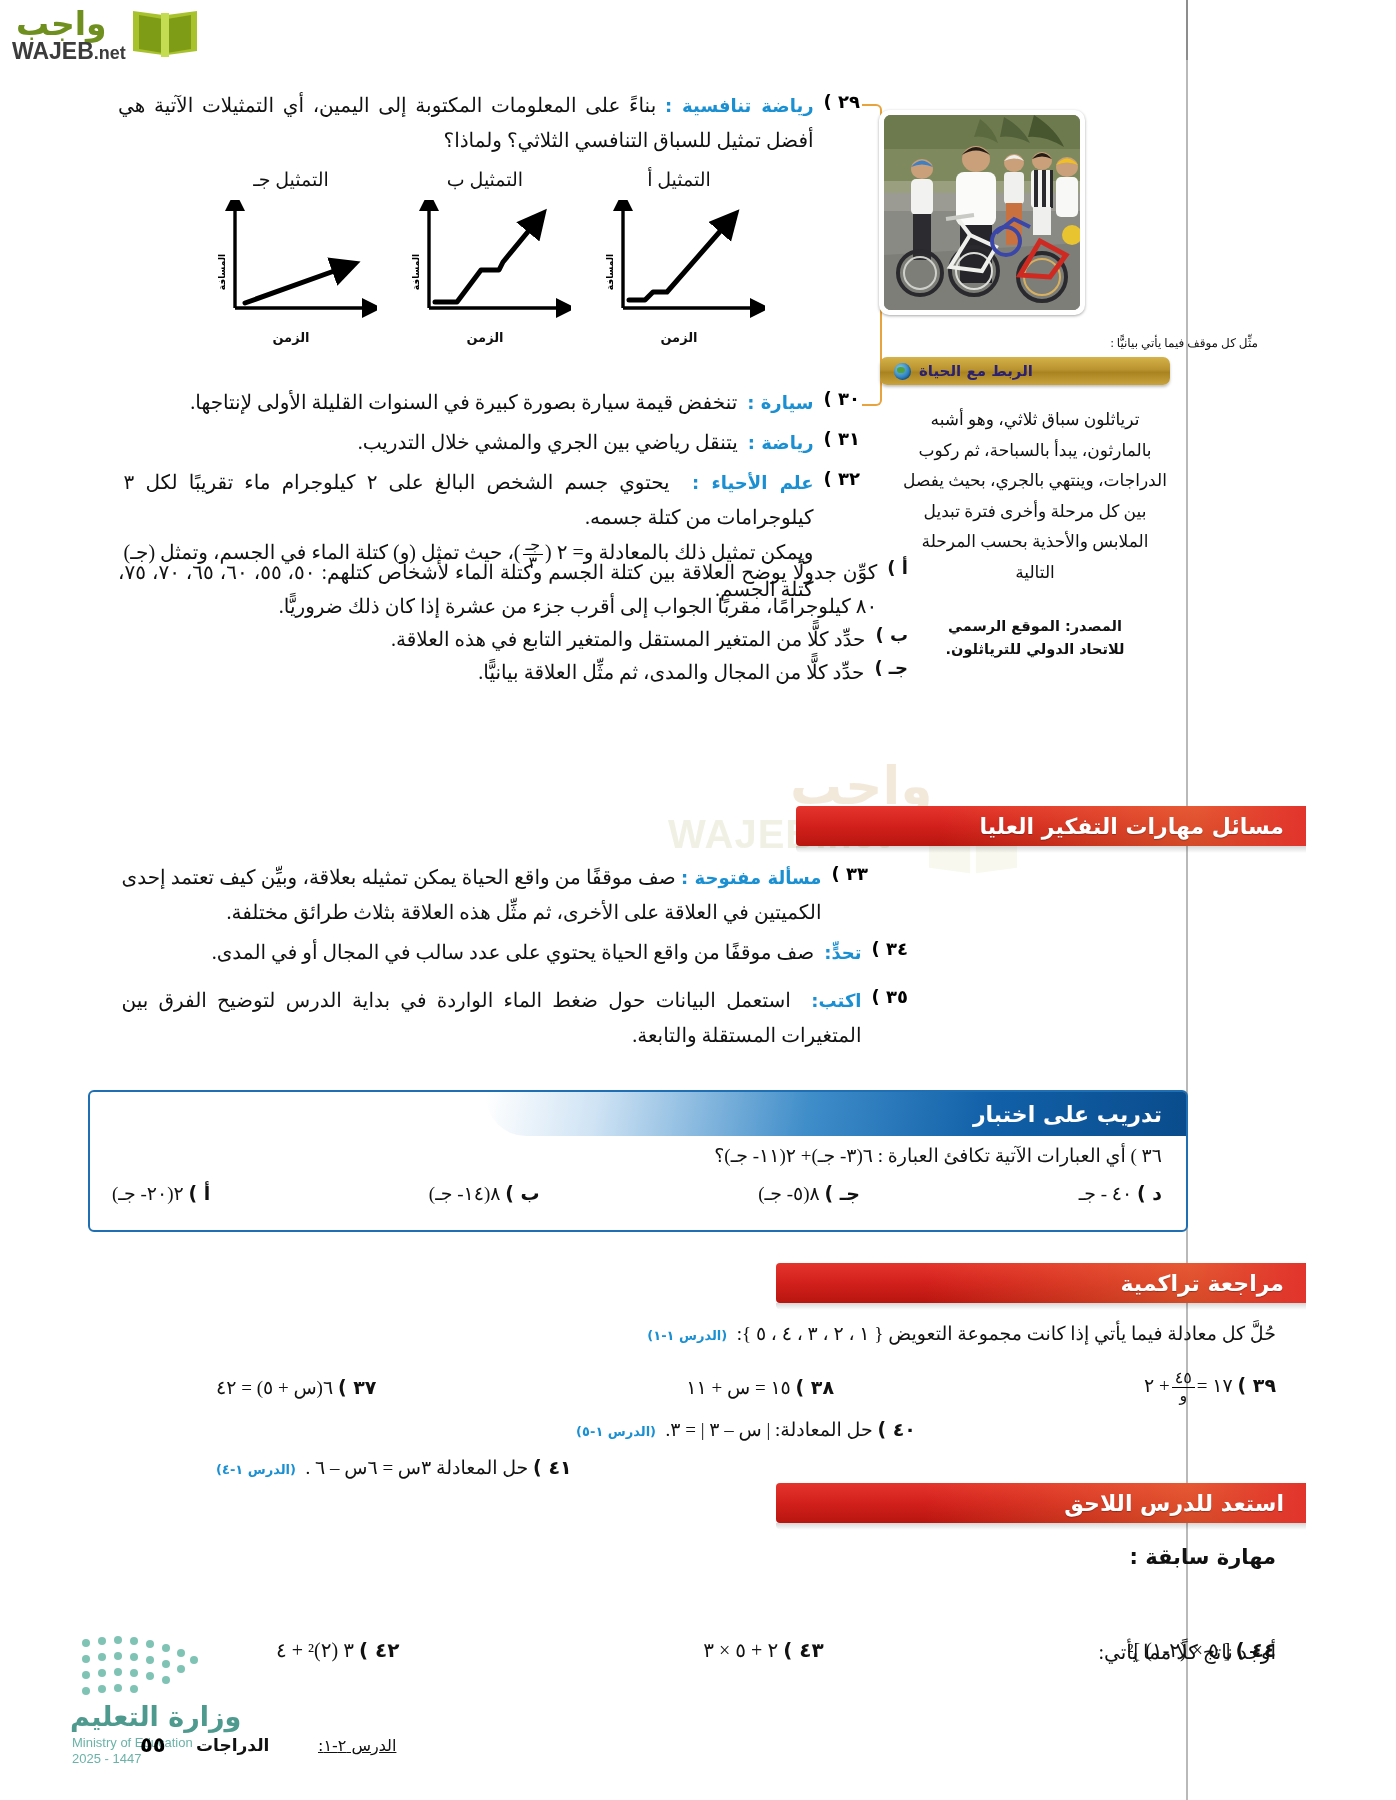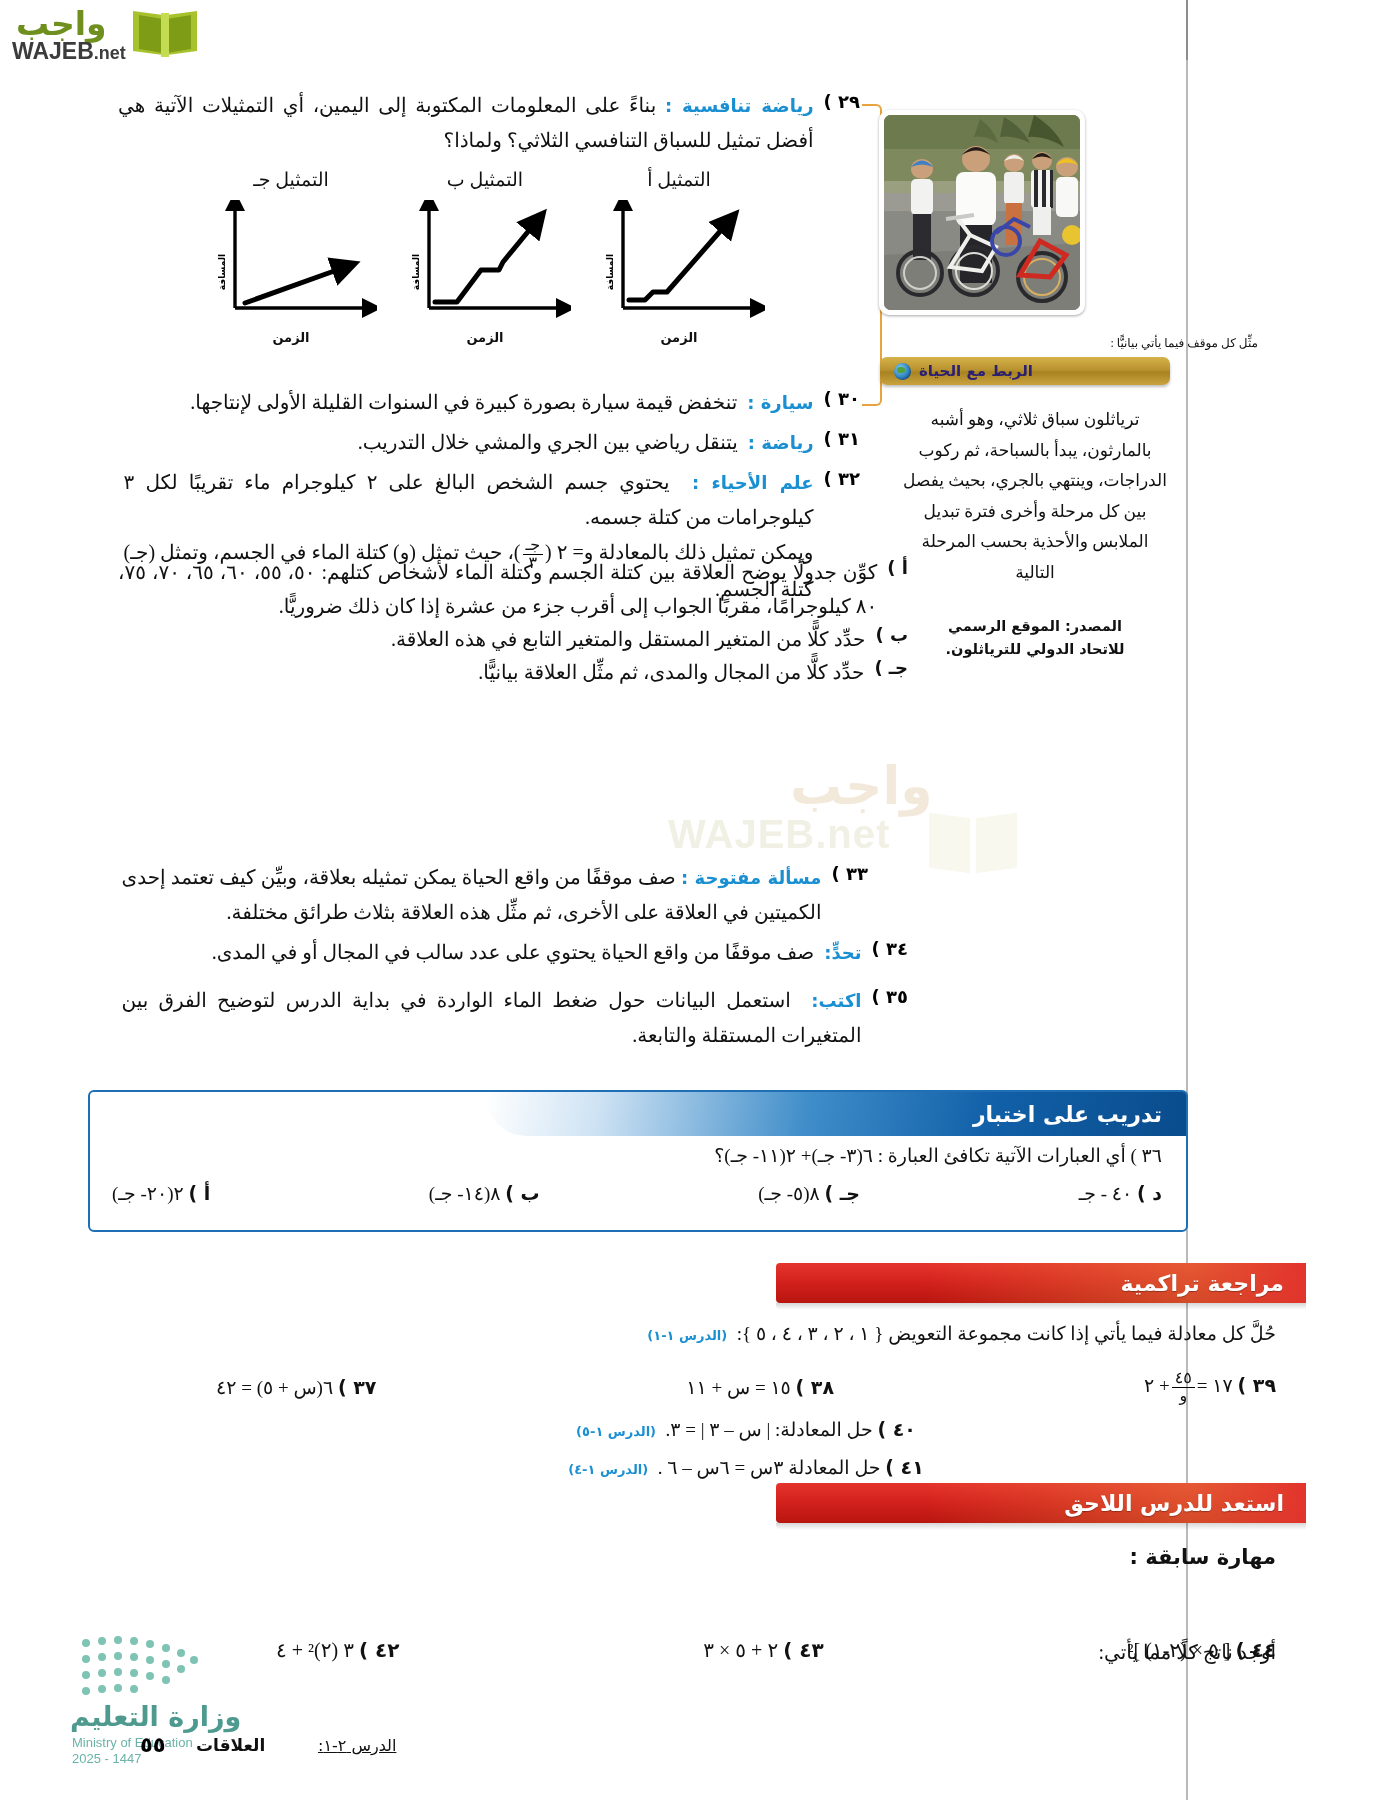--- a/index.html
+++ b/index.html
@@ -133,21 +133,21 @@
   .test-opts span b{font-family:"DejaVu Sans",sans-serif;font-weight:bold;}
 
   
   #cum-lead{position:absolute;right:120px;top:1322px;font-size:19px;}
   .lesson-tag{color:#1a8fd1;font-family:"DejaVu Sans",sans-serif;font-size:13px;font-weight:bold;}
   .cum-row{position:absolute;top:1367px;height:40px;width:1060px;right:120px;display:flex;
     justify-content:space-between;align-items:center;font-size:19px;direction:rtl;}
   .cum-item{white-space:nowrap;}
   .cum-item .n{font-family:"DejaVu Sans",sans-serif;font-weight:bold;}
   #cum40{position:absolute;right:120px;top:1418px;font-size:19px;width:1060px;text-align:center;}
-  #cum41{position:absolute;right:120px;top:1456px;font-size:19px;width:1060px;text-align:center;}
+  #cum41{position:absolute;right:120px;top:1456px;font-size:19px;width:1060px;text-align:left;}
 
   
   #prev-skill{position:absolute;right:120px;top:1545px;font-family:"DejaVu Sans",sans-serif;
     font-size:21px;font-weight:bold;}
   #find-lead{position:absolute;right:120px;top:1640px;font-size:20px;}
   .skill-row{position:absolute;top:1638px;right:120px;width:1000px;display:flex;justify-content:space-between;
     font-size:20px;direction:rtl;}
   .skill-row .n{font-family:"DejaVu Sans",sans-serif;font-weight:bold;}
 
   
@@ -360,20 +360,26 @@
     <span class="life-bar-txt">الربط مع الحياة</span>
     <span class="globe"></span>
   </div>
 
   <div class="side-text">ترياثلون سباق ثلاثي، وهو أشبه بالمارثون، يبدأ بالسباحة، ثم ركوب الدراجات، وينتهي بالجري، بحيث يفصل بين كل مرحلة وأخرى فترة تبديل الملابس والأحذية بحسب المرحلة التالية</div>
   <div class="side-src">
     <span>المصدر: الموقع الرسمي</span><br>
     <span>للاتحاد الدولي للترياثلون.</span>
   </div>
 
+  <div class="banner" id="bn-hots">
+    <div class="bar red-bar"></div>
+    <div class="red-glow" style="right:0;width:510px;"></div>
+    <div class="txt">مسائل مهارات التفكير العليا</div>
+    <div class="shade" style="width:510px;"></div>
+  </div>
 
   <div class="q-row" id="q33">
     <div class="qnum">٣٣ )</div>
     <div class="qbody">
       <span class="qlabel">مسألة مفتوحة :</span>
       <span>صف موقفًا من واقع الحياة يمكن تمثيله بعلاقة، وبيِّن كيف تعتمد إحدى الكميتين في العلاقة على الأخرى، ثم مثِّل هذه العلاقة بثلاث طرائق مختلفة.</span>
     </div>
   </div>
 
   <div class="q-row" id="q34">
@@ -497,16 +503,16 @@
           <circle cx="40" cy="53" r="4"></circle>
           <circle cx="56" cy="54" r="4"></circle>
       </g>
     </svg>
     <div class="moe-ar">وزارة التعليم</div>
     <div class="moe-en">Ministry of Education</div>
     <div class="moe-yr">1447 - 2025</div>
   </div>
 
   <div class="foot-page">٥٥</div>
-  <div class="foot-title">العلاقات</div>
+  <div class="foot-title">الدراجات</div>
   <div class="foot-lesson">الدرس ٢-١:</div>
 
 </div>
 
 </body></html>

